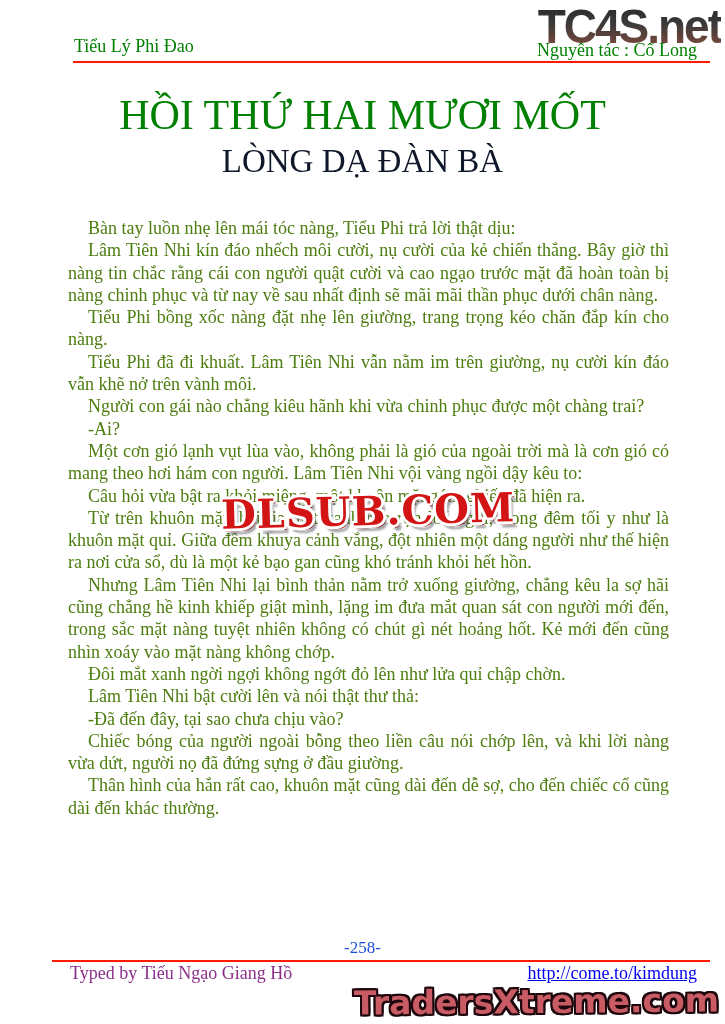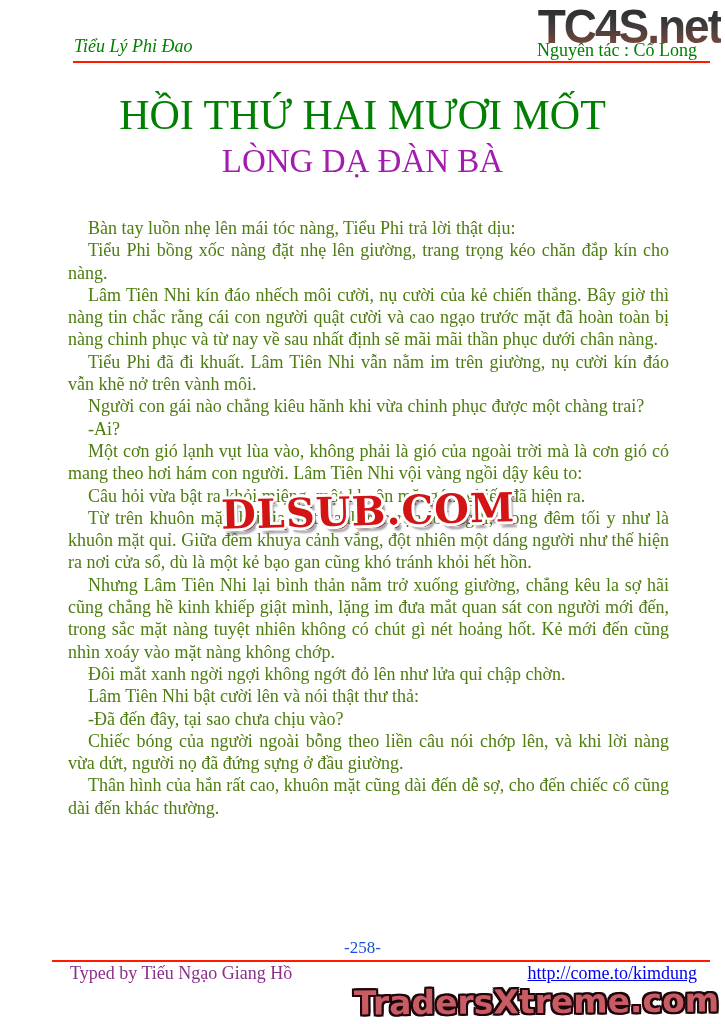--- a/index.html
+++ b/index.html
@@ -13,35 +13,35 @@
     position:absolute; top:0px; right:4px;
     font-family:"Liberation Sans", sans-serif; font-weight:bold;
     font-size:46px; letter-spacing:-2px; line-height:50px;
     background:linear-gradient(180deg,#2b2b2b 10%,#3a3a3a 45%,#6e463c 80%,#96604f 100%);
     -webkit-background-clip:text; background-clip:text; color:transparent;
     transform:scaleY(1.05); transform-origin:top right;
     text-shadow:none; z-index:5;
   }
   .hdr-left {
     position:absolute; top:36px; left:74px;
-    font-size:18px; color:#008000;font-style:italic;
+    font-size:18px; color:#008000;
   }
   .hdr-right {
     position:absolute; top:40px; right:28px;
     font-size:18px; color:#008000; z-index:2;
   }
   .rule-top {
     position:absolute; top:61px; left:73px; right:15px;
     border-top:2px solid #ff1a00;
   }
 
   
   .titles { position:absolute; top:92px; left:0; right:0; text-align:center; }
   .title-1 { font-size:42px; line-height:46px; color:#008000; }
-  .title-2 { font-size:33px; line-height:46px; color:#a21caf; }
+  .title-2 { font-size:33px; line-height:46px; color:#0f172a; }
 
   
   .content {
     position:absolute; top:217px; left:68px; width:601px;
   }
   .content p {
     margin:0; text-indent:20px; text-align:justify;
     font-size:18px; line-height:22.3px; color:#4d7c0f;
   }
 
@@ -98,22 +98,22 @@
   <div class="hdr-right">Nguyên tác : Cổ Long</div>
   <div class="rule-top"></div>
 
   <div class="titles">
     <div class="title-1">HỒI THỨ HAI MƯƠI MỐT</div>
     <div class="title-2">LÒNG DẠ ĐÀN BÀ</div>
   </div>
 
   <div class="content">
     <p>Bàn tay luồn nhẹ lên mái tóc nàng, Tiểu Phi trả lời thật dịu:</p>
+    <p>Lâm Tiên Nhi kín đáo nhếch môi cười, nụ cười của kẻ chiến thắng. Bây giờ thì nàng tin chắc rằng cái con người quật cười và cao ngạo trước mặt đã hoàn toàn bị nàng chinh phục và từ nay về sau nhất định sẽ mãi mãi thần phục dưới chân nàng.</p>
     <p>Tiểu Phi bồng xốc nàng đặt nhẹ lên giường, trang trọng kéo chăn đắp kín cho nàng.</p>
-    <p>Lâm Tiên Nhi kín đáo nhếch môi cười, nụ cười của kẻ chiến thắng. Bây giờ thì nàng tin chắc rằng cái con người quật cười và cao ngạo trước mặt đã hoàn toàn bị nàng chinh phục và từ nay về sau nhất định sẽ mãi mãi thần phục dưới chân nàng.</p>
     <p>Tiểu Phi đã đi khuất. Lâm Tiên Nhi vẫn nằm im trên giường, nụ cười kín đáo vẫn khẽ nở trên vành môi.</p>
     <p>Người con gái nào chẳng kiêu hãnh khi vừa chinh phục được một chàng trai?</p>
     <p>-Ai?</p>
     <p>Một cơn gió lạnh vụt lùa vào, không phải là gió của ngoài trời mà là cơn gió có mang theo hơi hám con người. Lâm Tiên Nhi vội vàng ngồi dậy kêu to:</p>
     <p>Câu hỏi vừa bật ra khỏi miệng, một khuôn mặt gớm ghiếc đã hiện ra.</p>
     <p>Từ trên khuôn mặt, hai tia mắt xanh rờn rợn loé ngời, trong đêm tối y như là khuôn mặt quỉ. Giữa đêm khuya cảnh vắng, đột nhiên một dáng người như thế hiện ra nơi cửa sổ, dù là một kẻ bạo gan cũng khó tránh khỏi hết hồn.</p>
     <p>Nhưng Lâm Tiên Nhi lại bình thản nằm trở xuống giường, chẳng kêu la sợ hãi cũng chẳng hề kinh khiếp giật mình, lặng im đưa mắt quan sát con người mới đến, trong sắc mặt nàng tuyệt nhiên không có chút gì nét hoảng hốt. Kẻ mới đến cũng nhìn xoáy vào mặt nàng không chớp.</p>
     <p>Đôi mắt xanh ngời ngợi không ngớt đỏ lên như lửa quỉ chập chờn.</p>
     <p>Lâm Tiên Nhi bật cười lên và nói thật thư thả:</p>
     <p>-Đã đến đây, tại sao chưa chịu vào?</p>

